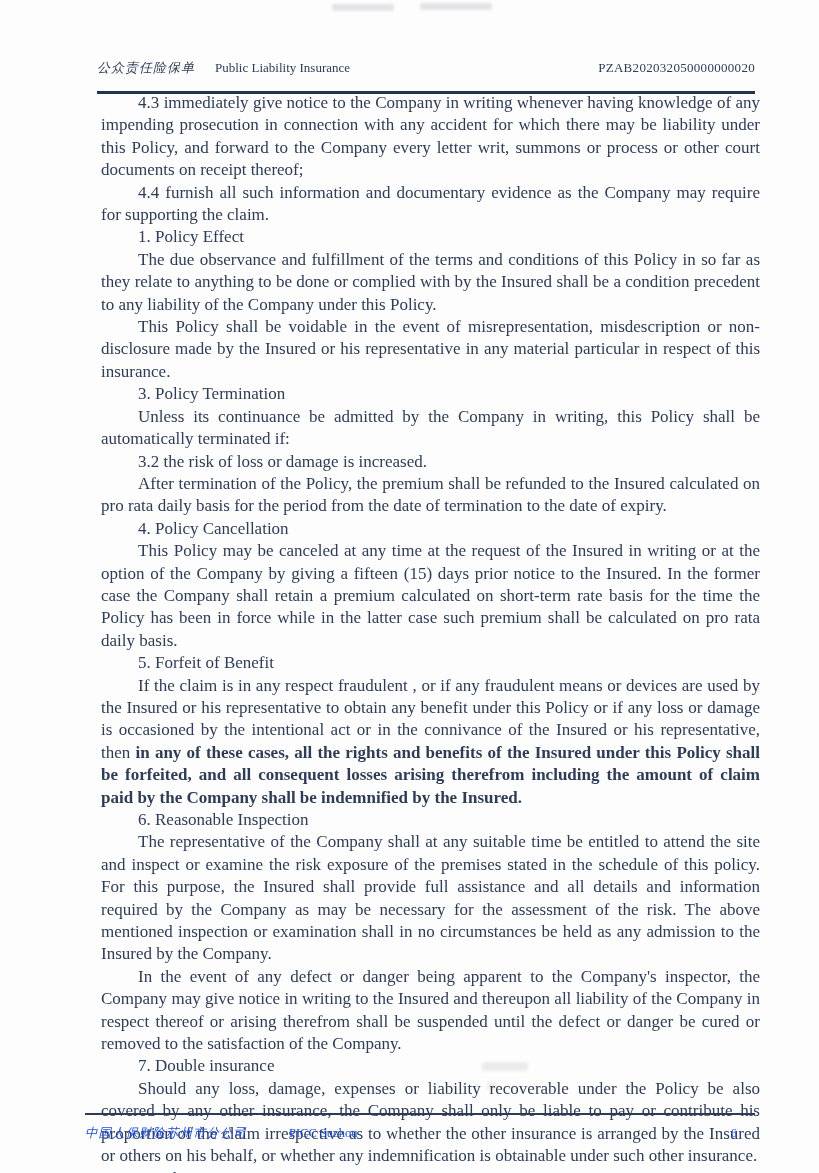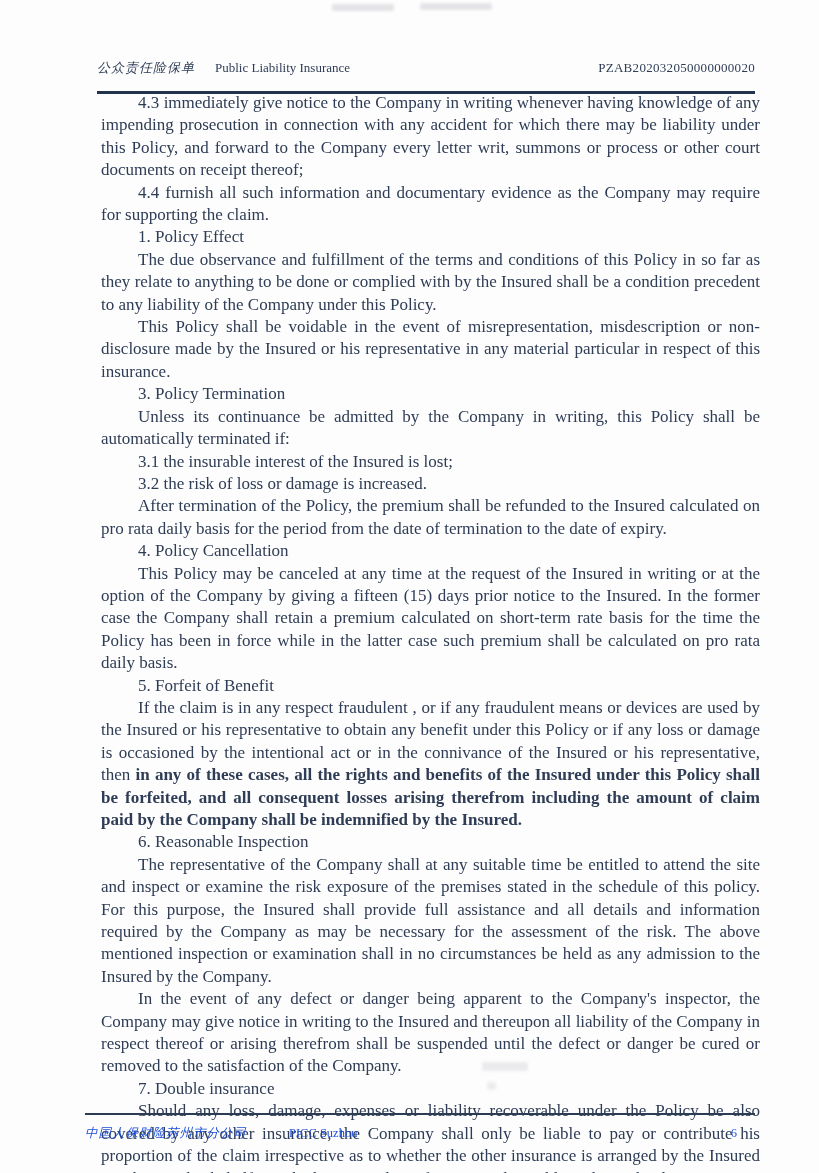--- a/index.html
+++ b/index.html
@@ -64,21 +64,20 @@
   </div>
 
   <div class="content">
       <p><span>4.3 immediately give notice to the Company in writing whenever having knowledge of any impending prosecution in connection with any accident for which there may be liability under this Policy, and forward to the Company every letter writ, summons or process or other court documents on receipt thereof;</span></p>
       <p><span>4.4 furnish all such information and documentary evidence as the Company may require for supporting the claim.</span></p>
       <p><span>1. Policy Effect</span></p>
       <p><span>The due observance and fulfillment of the terms and conditions of this Policy in so far as they relate to anything to be done or complied with by the Insured shall be a condition precedent to any liability of the Company under this Policy.</span></p>
       <p><span>This Policy shall be voidable in the event of misrepresentation, misdescription or non-disclosure made by the Insured or his representative in any material particular in respect of this insurance.</span></p>
       <p><span>3. Policy Termination</span></p>
       <p><span>Unless its continuance be admitted by the Company in writing, this Policy shall be automatically terminated if:</span></p>
-      <p><span>3.1 the insurable interest of the Insured is lost;</span></p>
       <p><span>3.2 the risk of loss or damage is increased.</span></p>
       <p><span>After termination of the Policy, the premium shall be refunded to the Insured calculated on pro rata daily basis for the period from the date of termination to the date of expiry.</span></p>
       <p><span>4. Policy Cancellation</span></p>
       <p><span>This Policy may be canceled at any time at the request of the Insured in writing or at the option of the Company by giving a fifteen (15) days prior notice to the Insured. In the former case the Company shall retain a premium calculated on short-term rate basis for the time the Policy has been in force while in the latter case such premium shall be calculated on pro rata daily basis.</span></p>
       <p><span>5. Forfeit of Benefit</span></p>
       <p><span>If the claim is in any respect fraudulent , or if any fraudulent means or devices are used by the Insured or his representative to obtain any benefit under this Policy or if any loss or damage is occasioned by the intentional act or in the connivance of the Insured or his representative, then </span><span class="bold">in any of these cases, all the rights and benefits of the Insured under this Policy shall be forfeited, and all consequent losses arising therefrom including the amount of claim paid by the Company shall be indemnified by the Insured.</span></p>
       <p><span>6. Reasonable Inspection</span></p>
       <p><span>The representative of the Company shall at any suitable time be entitled to attend the site and inspect or examine the risk exposure of the premises stated in the schedule of this policy. For this purpose, the Insured shall provide full assistance and all details and information required by the Company as may be necessary for the assessment of the risk. The above mentioned inspection or examination shall in no circumstances be held as any admission to the Insured by the Company.</span></p>
       <p><span>In the event of any defect or danger being apparent to the Company's inspector, the Company may give notice in writing to the Insured and thereupon all liability of the Company in respect thereof or arising therefrom shall be suspended until the defect or danger be cured or removed to the satisfaction of the Company.</span></p>
       <p><span>7. Double insurance</span></p>

